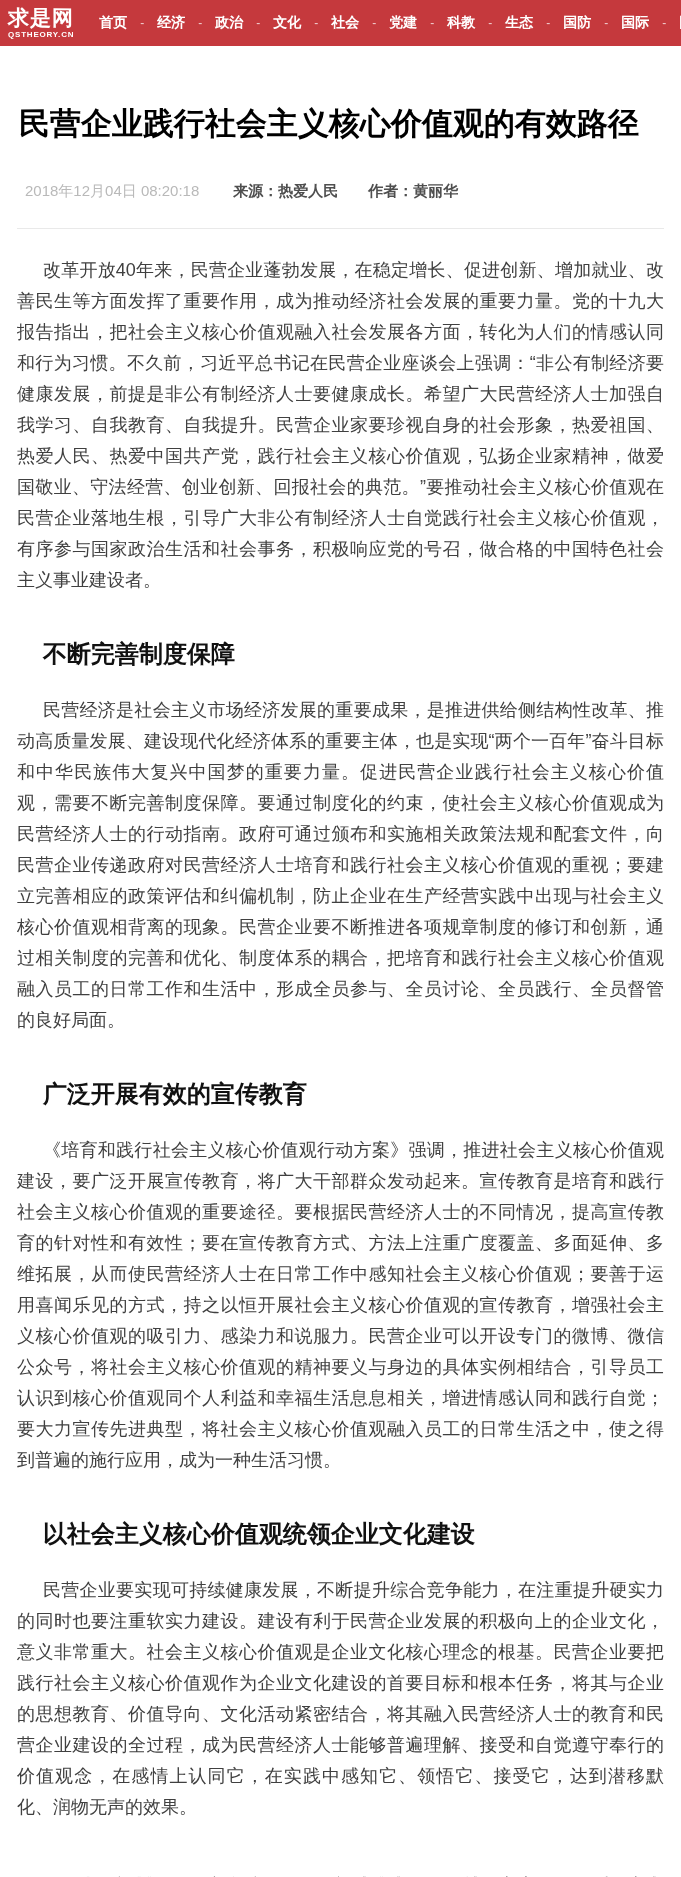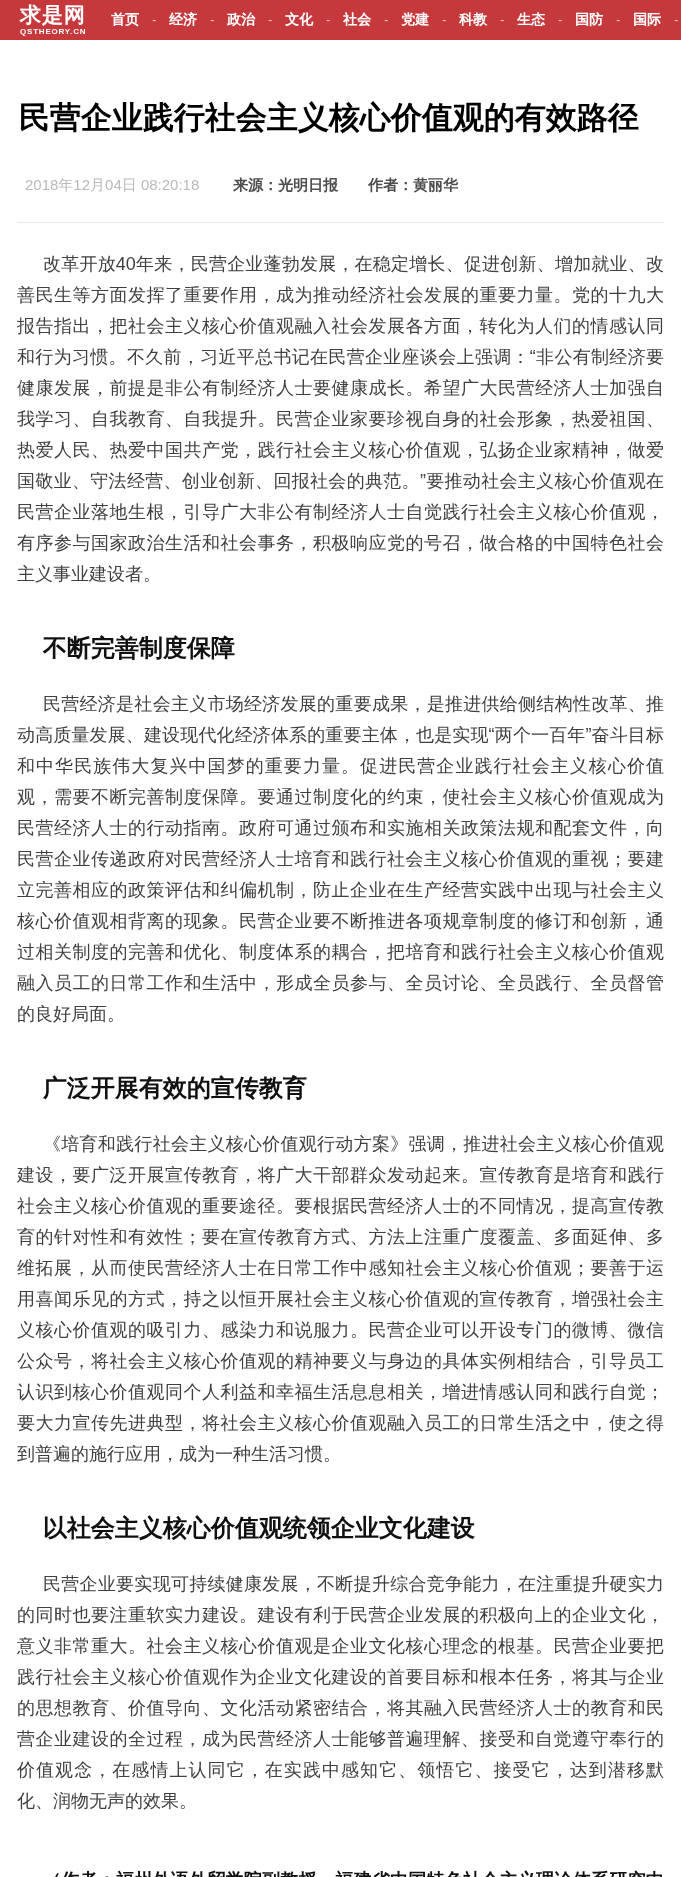--- a/index.html
+++ b/index.html
@@ -3,23 +3,23 @@
 <meta charset="utf-8">
 <style>
   html,body { margin:0; padding:0; background:#ffffff; }
   body {
     width:681px; min-height:1877px;
     font-family:"Liberation Sans","DejaVu Sans",sans-serif;
     -webkit-font-smoothing:antialiased;
   }
   
   .site-header {
-    box-sizing:border-box; width:681px; height:40px;
+    box-sizing:border-box; width:681px; height:46px;
     background:#c5393d; display:flex; align-items:center;
-    padding-left:20px; overflow:hidden; white-space:nowrap;
+    padding-left:8px; overflow:hidden; white-space:nowrap;
   }
   .logo { color:#fff; flex:0 0 auto; margin-right:18px; cursor:pointer; line-height:1; }
   .logo-title { font-size:21px; font-weight:900; letter-spacing:1px; }
   .logo-sub { font-size:8px; font-weight:700; letter-spacing:0.8px; margin-top:3px; }
   .nav { display:flex; align-items:center; color:#ffffff; font-size:14px; font-weight:700; overflow:hidden; }
   .nav-item { margin:0 7px; cursor:pointer; flex:0 0 auto; }
   .nav-sep { margin:0 6px; color:rgba(255,255,255,0.75); font-weight:400; font-size:12px; flex:0 0 auto; }
   
   .main { padding:0 17px 24px 17px; }
   .article-title {
@@ -77,21 +77,21 @@
     <span class="nav-item">图书</span>
   </nav>
 </header>
 
 <div class="main">
 
   <h1 class="article-title">民营企业践行社会主义核心价值观的有效路径</h1>
 
   <div class="meta">
     <span class="meta-date">2018年12月04日 08:20:18</span>
-    <span class="meta-source"><span>来源：</span><span>光明日报</span></span>
+    <span class="meta-source"><span>来源：</span><span>热爱人民</span></span>
     <span class="meta-author"><span>作者：</span><span>黄丽华</span></span>
   </div>
 
   <hr class="divider">
 
   <div class="article-body">
 
     <section>
       <p>改革开放40年来，民营企业蓬勃发展，在稳定增长、促进创新、增加就业、改善民生等方面发挥了重要作用，成为推动经济社会发展的重要力量。党的十九大报告指出，把社会主义核心价值观融入社会发展各方面，转化为人们的情感认同和行为习惯。不久前，习近平总书记在民营企业座谈会上强调：“非公有制经济要健康发展，前提是非公有制经济人士要健康成长。希望广大民营经济人士加强自我学习、自我教育、自我提升。民营企业家要珍视自身的社会形象，热爱祖国、热爱人民、热爱中国共产党，践行社会主义核心价值观，弘扬企业家精神，做爱国敬业、守法经营、创业创新、回报社会的典范。”要推动社会主义核心价值观在民营企业落地生根，引导广大非公有制经济人士自觉践行社会主义核心价值观，有序参与国家政治生活和社会事务，积极响应党的号召，做合格的中国特色社会主义事业建设者。</p>
     </section>

